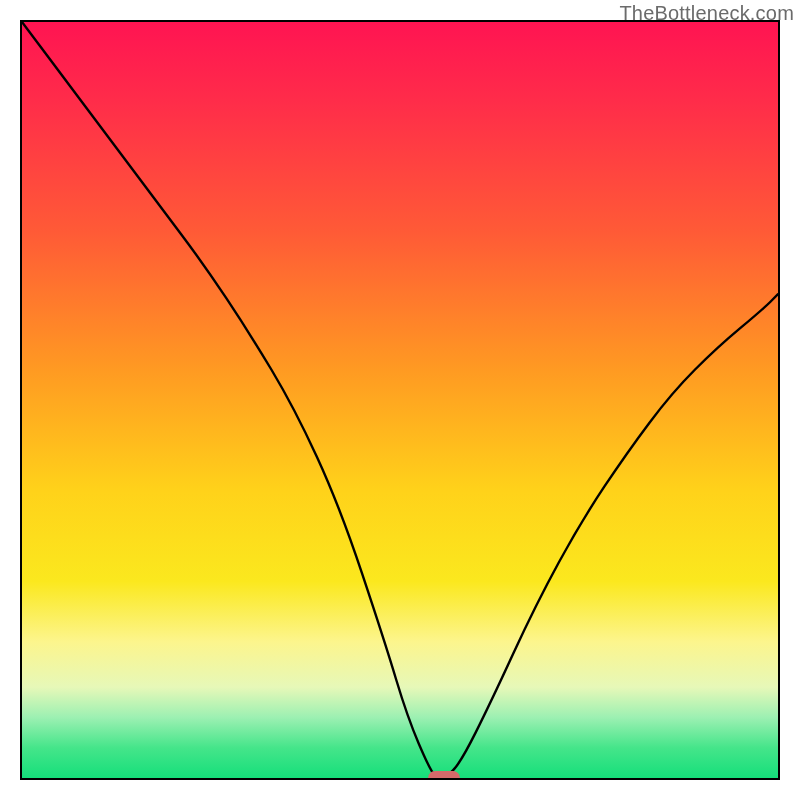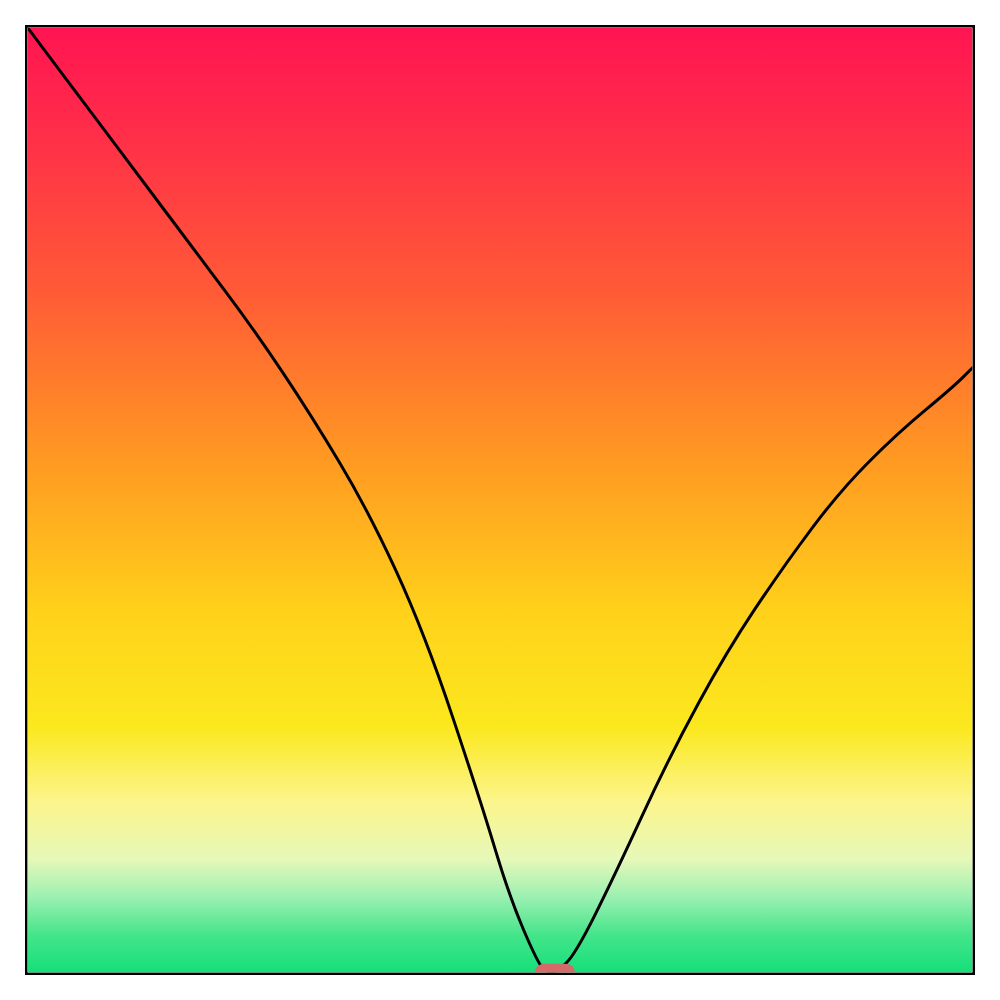--- a/index.html
+++ b/index.html
@@ -68,20 +68,21 @@
     font-weight: 400;
     letter-spacing: 0.2px;
     user-select: none;
   }
 </style>
 </head>
 <body>
 
 <div class="chart-wrap">
 
+  <div class="watermark">TheBottleneck.com</div>
 
   <div class="plot-area">
     <div class="grad-bg"></div>
 
     <svg class="curve-svg" viewBox="0 0 760 760" preserveAspectRatio="none">
       <path id="curve-path" fill="none" stroke="#000000" stroke-width="2.4" stroke-linecap="round" d="M 0.0 0.0 Q 0.0 0.0 22.8 30.4 Q 45.6 60.8 68.4 91.2 Q 91.2 121.6 114.0 152.0 Q 136.8 182.4 159.6 212.8 Q 182.4 243.2 205.2 277.4 Q 228.0 311.6 250.8 349.6 Q 273.6 387.6 296.4 437.0 Q 319.2 486.4 342.0 554.8 Q 364.8 623.2 376.2 661.2 Q 387.6 699.2 399.0 725.8 Q 410.4 752.4 414.2 756.2 Q 418.0 760.0 421.8 760.0 Q 425.6 760.0 433.2 752.4 Q 440.8 744.8 456.0 714.4 Q 471.2 684.0 494.0 634.6 Q 516.8 585.2 539.6 543.4 Q 562.4 501.6 585.2 467.4 Q 608.0 433.2 630.8 402.8 Q 653.6 372.4 676.4 349.6 Q 699.2 326.8 722.0 307.8 Q 744.8 288.8 752.4 281.2 T 760.0 273.6"></path>
     </svg>
 
     <div id="min-marker" class="min-marker" style="left: 421.8px; top: 756px; background: rgb(212, 106, 106);"></div>
   </div>

